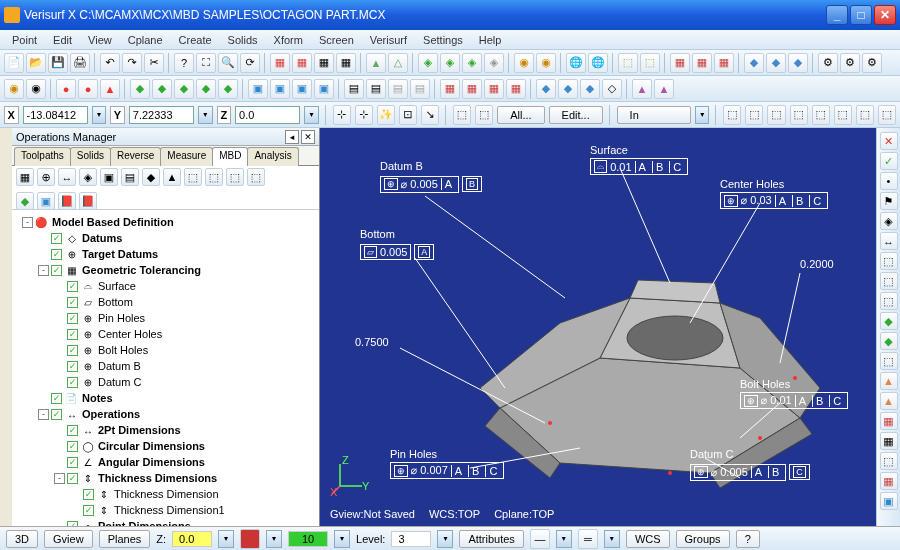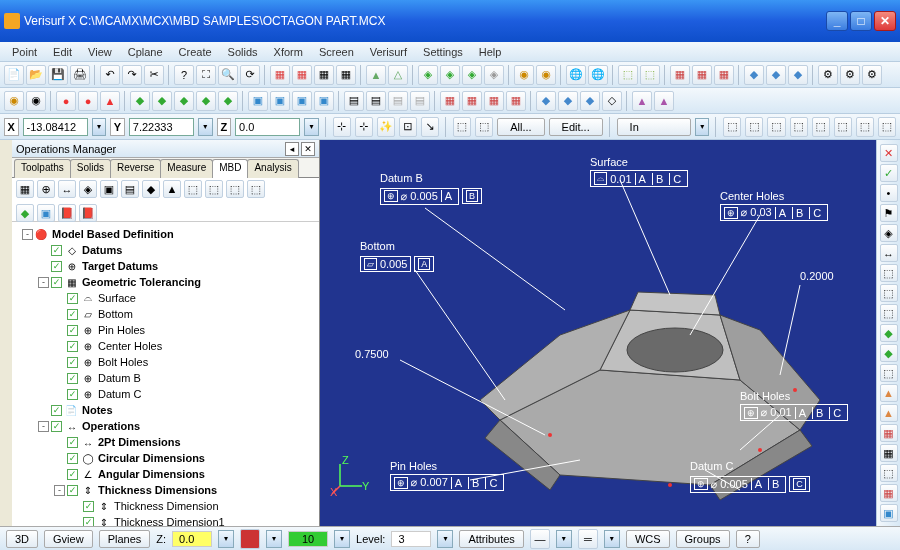--- a/index.html
+++ b/index.html
@@ -1,17 +1,17 @@
 <!DOCTYPE html>
 <html><head>
 <meta charset="utf-8">
 <style>
 * { box-sizing: border-box; margin: 0; padding: 0; font-family: Tahoma, sans-serif; font-size: 11px; }
 body { width: 900px; height: 550px; overflow: hidden; background: #ece9d8; display: flex; flex-direction: column; }
-.titlebar { height: 42px; background: linear-gradient(180deg,#3a95f4 0%,#1d5dde 50%,#0e4ec9 100%); display: flex; align-items: center; padding-left: 4px; color: #fff; }
+.titlebar { height: 30px; background: linear-gradient(180deg,#3a95f4 0%,#1d5dde 50%,#0e4ec9 100%); display: flex; align-items: center; padding-left: 4px; color: #fff; }
 .titlebar .app-icon { width: 16px; height: 16px; background: #f5a623; border-radius: 2px; margin-right: 4px; }
 .titlebar .title { flex: 1; font-size: 12px; }
 .titlebar .winbtns { display: flex; gap: 2px; margin-right: 4px; }
 .winbtn { width: 22px; height: 20px; background: linear-gradient(180deg,#7eb6f4,#3a7ce0); border: 1px solid #1a4aa8; border-radius: 3px; display: flex; align-items: center; justify-content: center; color: #fff; font-size: 12px; font-weight: bold; }
 .winbtn.close { background: linear-gradient(180deg,#f48b7e,#de3a3a); border-color: #a81a1a; }
 .menubar { height: 20px; background: linear-gradient(180deg,#f3f8fc,#d8e8f5); display: flex; align-items: center; padding: 0 6px; gap: 4px; border-bottom: 1px solid #b8cde0; }
 .menubar span { padding: 2px 6px; color: #333; }
 .toolbar-row { height: 26px; background: linear-gradient(180deg,#f3f8fc,#d8e8f5); display: flex; align-items: center; padding: 0 4px; gap: 2px; border-bottom: 1px solid #b8cde0; }
 .tbtn { width: 20px; height: 20px; background: linear-gradient(180deg,#fefefe,#e3ecf4); border: 1px solid #c0d0e0; border-radius: 2px; display: flex; align-items: center; justify-content: center; font-size: 11px; }
 .tsep { width: 2px; height: 20px; border-left: 1px solid #b0c0d0; margin: 0 2px; }
@@ -505,20 +505,25 @@
       <svg class="axis-gizmo" viewBox="0 0 40 40">
         <line x1="10" y1="30" x2="10" y2="8" stroke="#5f5" stroke-width="1.5"></line>
         <line x1="10" y1="30" x2="32" y2="30" stroke="#5f5" stroke-width="1.5"></line>
         <line x1="10" y1="30" x2="2" y2="38" stroke="#f55" stroke-width="1.5"></line>
         <text x="12" y="8" fill="#5f5" font-size="8">Z</text>
         <text x="32" y="34" fill="#5f5" font-size="8">Y</text>
         <text x="0" y="40" fill="#f55" font-size="8">X</text>
       </svg>
 
 
+      <div class="gview-status">
+        <span>Gview:Not Saved</span>
+        <span>WCS:TOP</span>
+        <span>Cplane:TOP</span>
+      </div>
     </div>
 
     <div class="right-toolbar">
       <div class="tbtn" style="color:#d33">✕</div>
       <div class="tbtn" style="color:#3a3">✓</div>
       <div class="tbtn">•</div>
       <div class="tbtn">⚑</div>
       <div class="tbtn">◈</div>
       <div class="tbtn">↔</div>
       <div class="tbtn">⬚</div>

